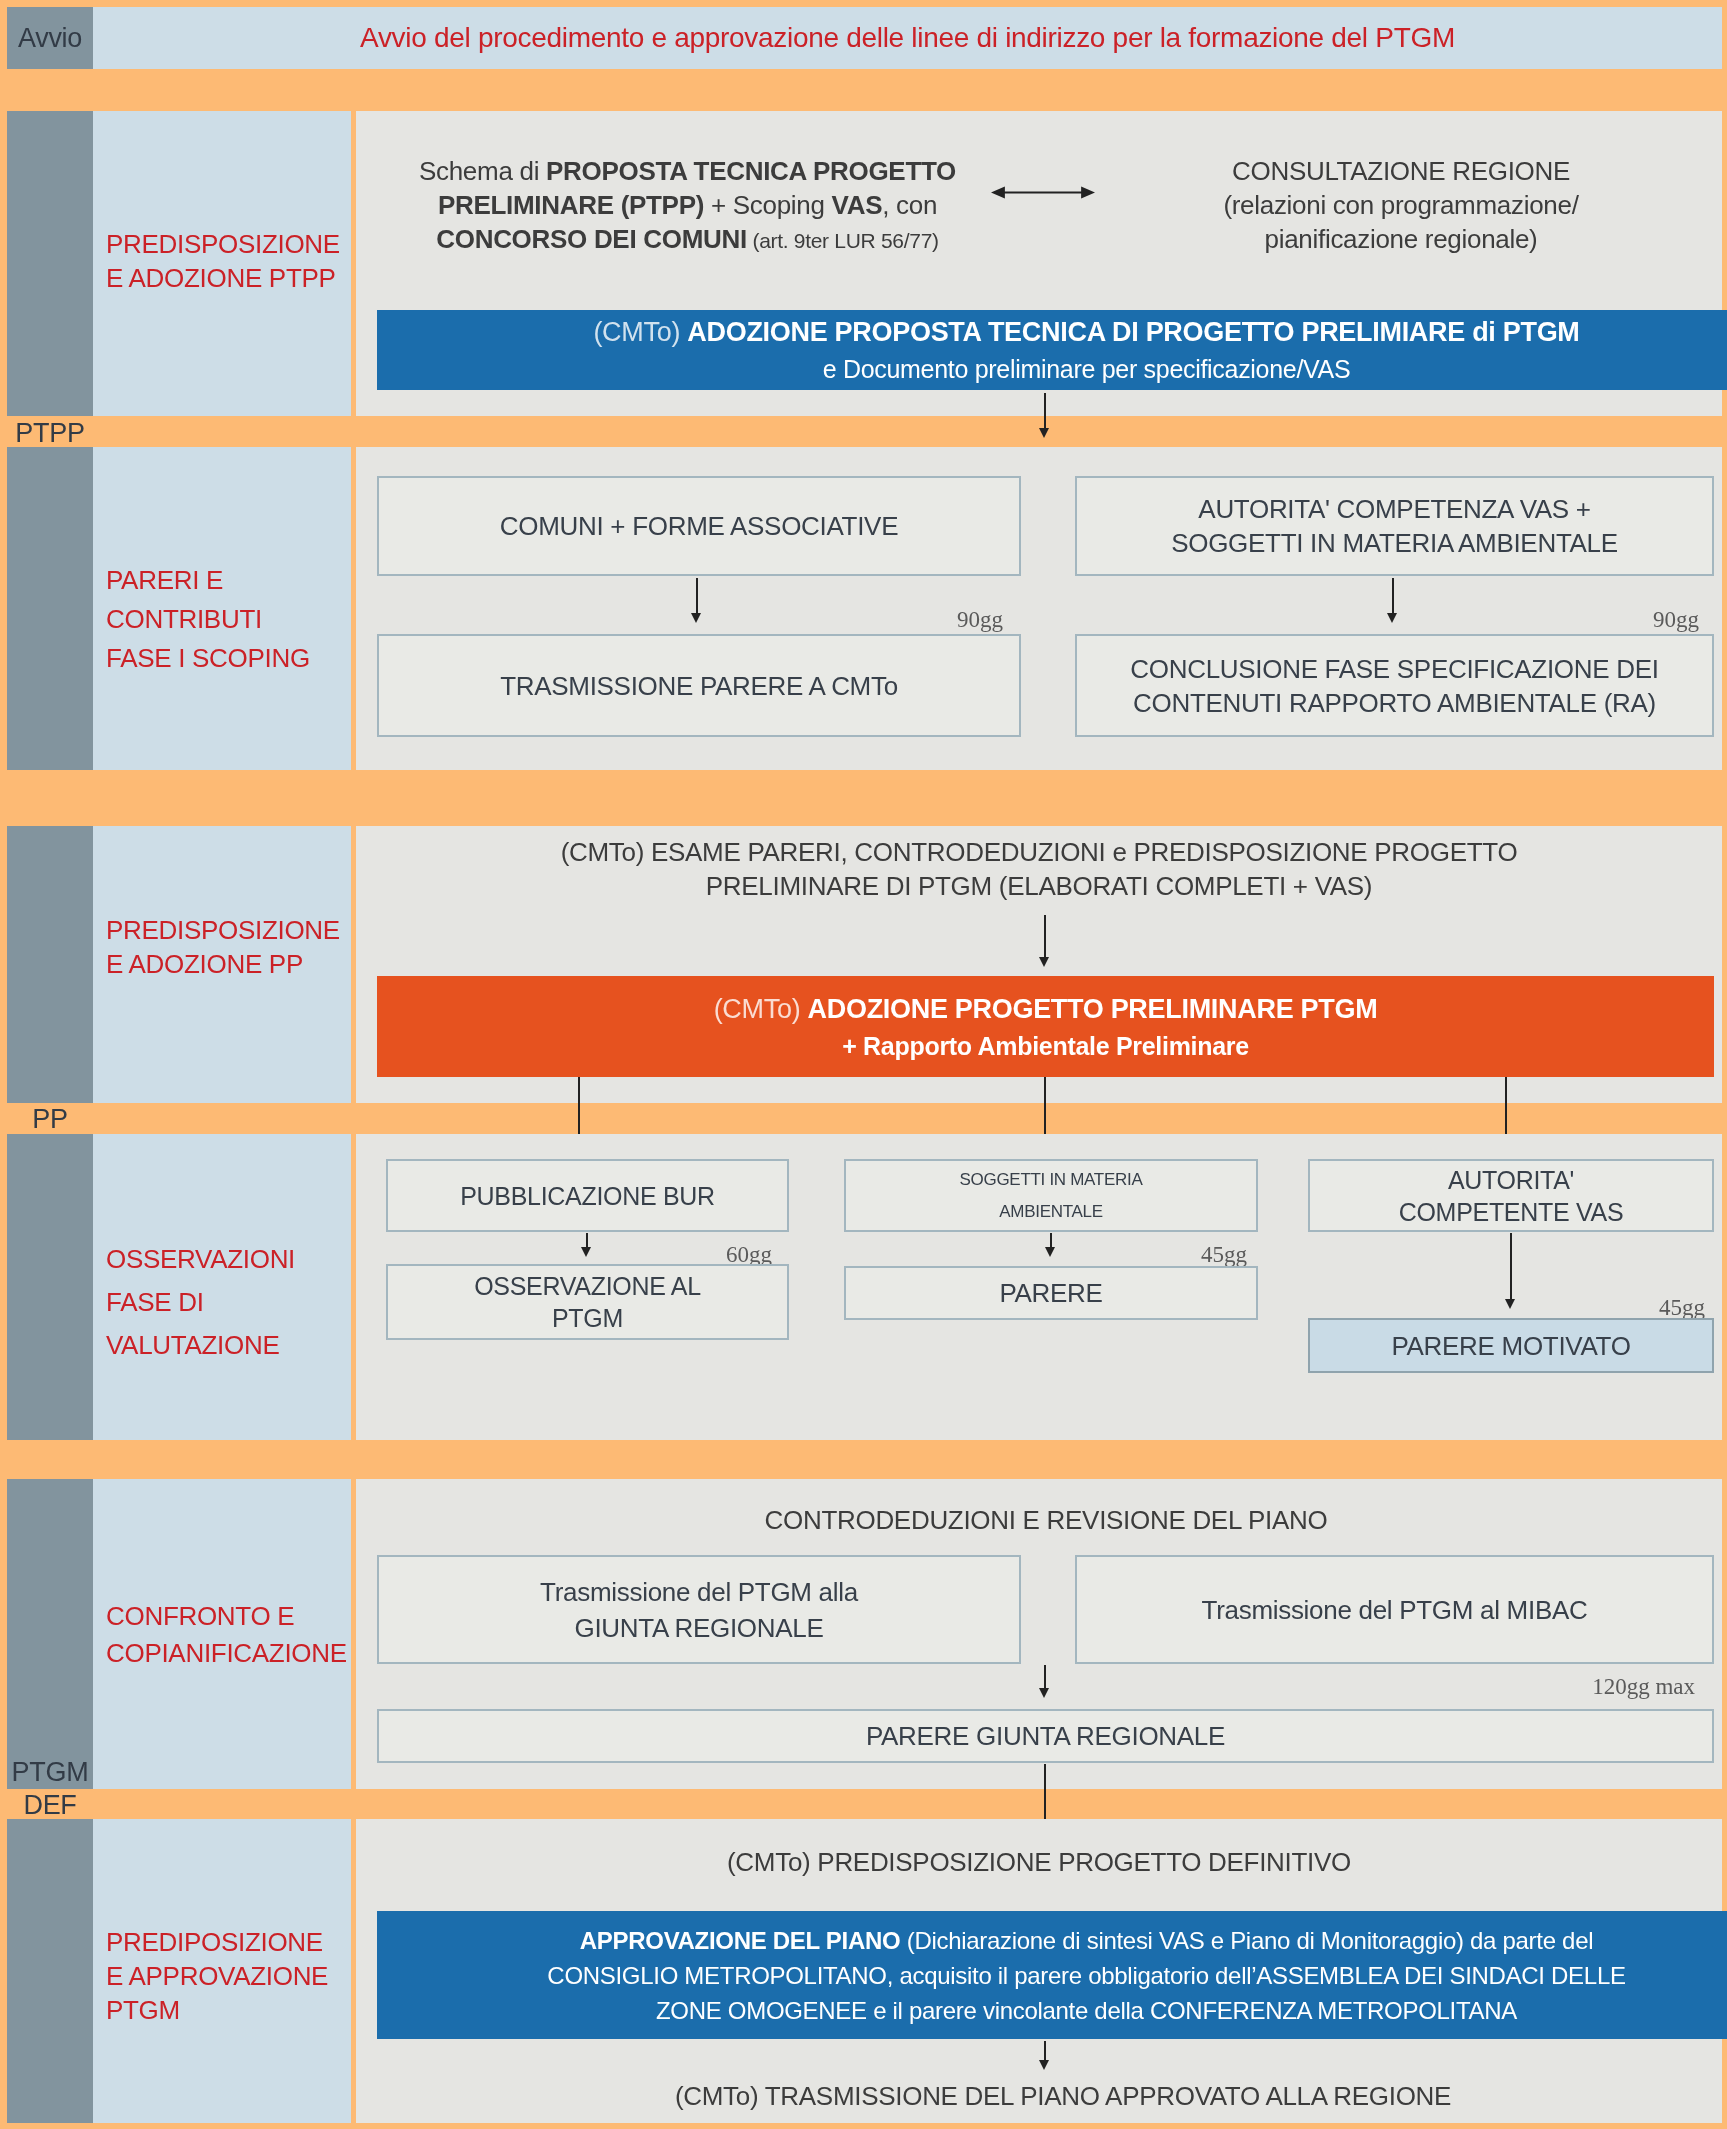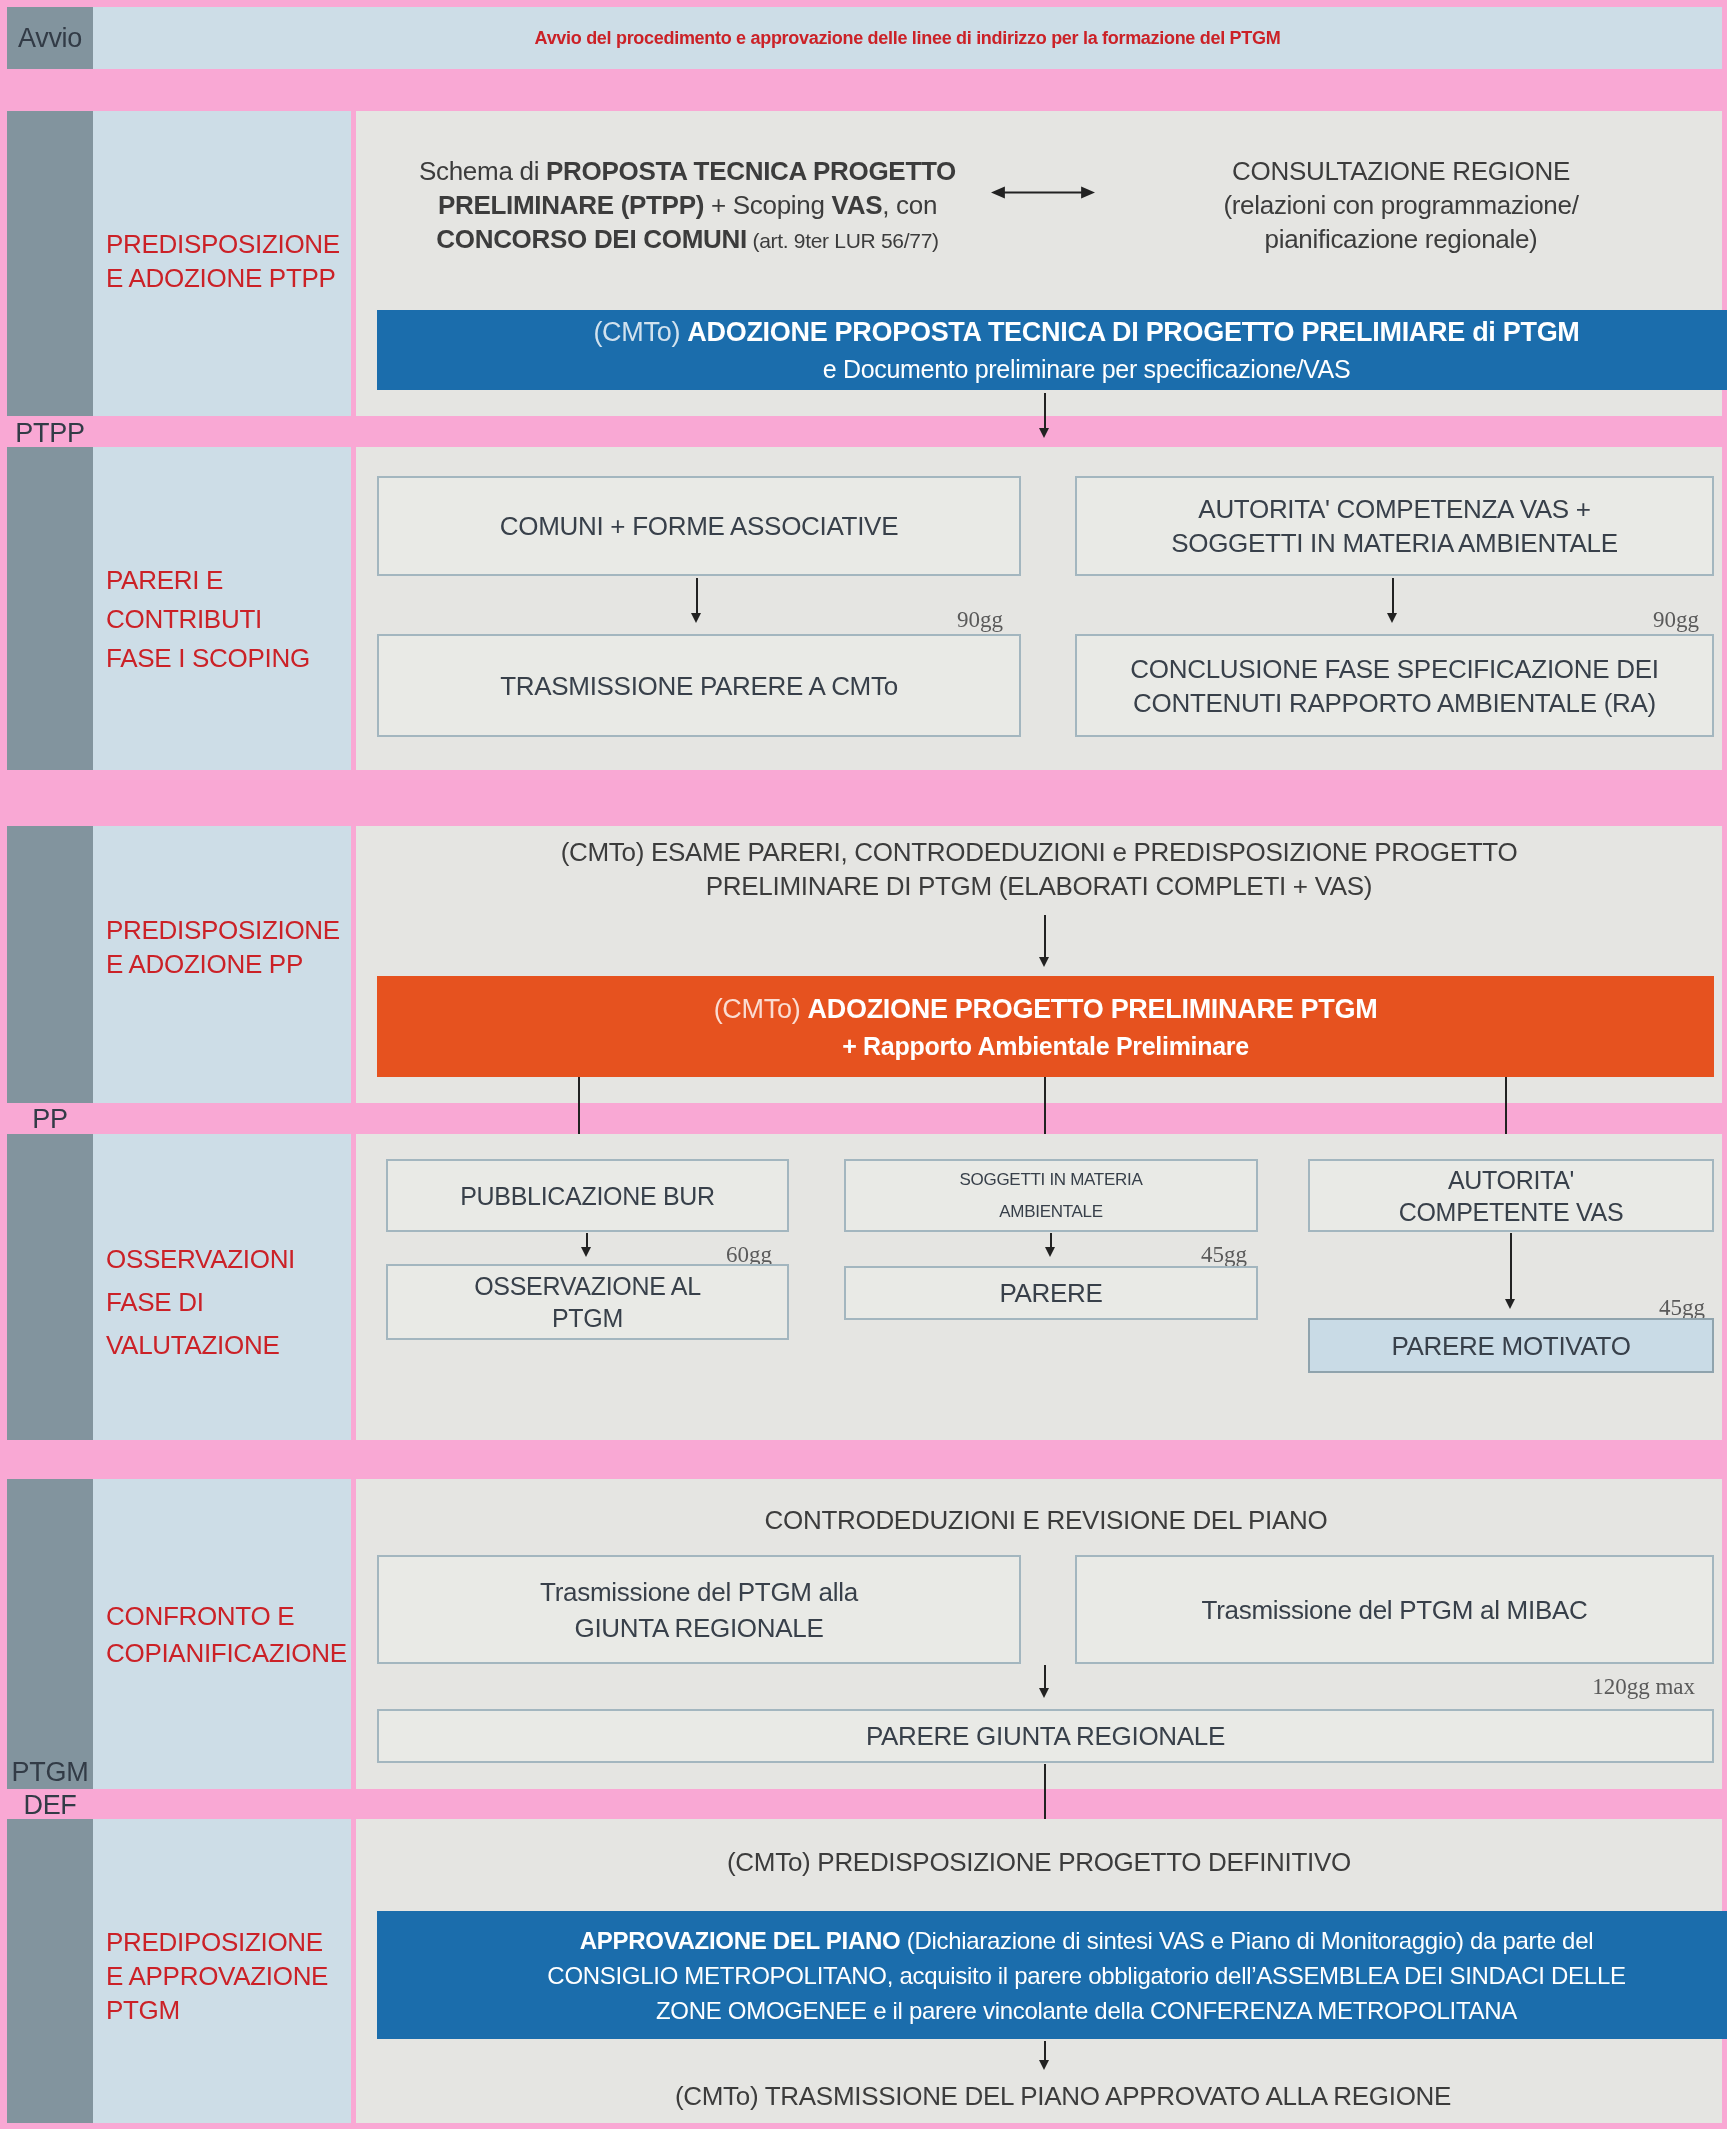--- a/index.html
+++ b/index.html
@@ -9,40 +9,40 @@
     --boxfill:#e9eae6;
     --boxborder:#a3b6bf;
     --blue:#1b6dac;
     --orange:#e6521f;
     --red:#cb2127;
     --palebox:#c9dbe6;
     --ink:#38404a;
   }
   html,body{margin:0;padding:0;background:#fff;}
   body{font-family:"Liberation Sans", sans-serif; letter-spacing:-0.3px;}
-  .canvas{position:relative;width:1728px;height:2130px;background:#f9a8d4;overflow:hidden;}
+  .canvas{position:relative;width:1728px;height:2130px;background:#fdba74;overflow:hidden;}
   .abs{position:absolute;}
   .darkcell{background:var(--dark);}
   .lblcell{background:var(--lb);}
   .content{background:var(--bg);}
   .sidelabel{color:#323b46;font-size:27px;text-align:center;line-height:31px;}
   .redlabel{color:var(--red);font-size:26px;line-height:34px;font-weight:400;}
   .title{color:#3c3c3c;font-size:26px;text-align:center;line-height:34px;}
   .box{background:var(--boxfill);border:2.6px solid var(--boxborder);display:flex;flex-direction:column;align-items:center;justify-content:center;text-align:center;color:var(--ink);font-size:26px;line-height:34px;box-sizing:border-box;}
   .pale{background:var(--palebox);border-color:#8fa3ad;}
   .days{font-family:"Liberation Serif", serif;font-size:23px;color:#5a5a5a;text-align:right;letter-spacing:0;}
   .arrow{width:1.7px;background:#222;}
   .arrow::after{content:"";position:absolute;left:-4.8px;bottom:-9.5px;border:5.6px solid transparent;border-top:10.4px solid #222;}
   .bluebar{background:var(--blue);color:#fff;display:flex;flex-direction:column;justify-content:center;text-align:center;padding-left:41px;}
   .orangebar{background:var(--orange);color:#fff;display:flex;flex-direction:column;justify-content:center;text-align:center;}
   .barline1{font-size:27px;font-weight:bold;line-height:38px;}
   .barline2{font-size:25px;line-height:36px;}
   .cmto{font-weight:normal;color:rgba(255,255,255,.8);}
   .topbanner{background:var(--lb);display:flex;align-items:center;justify-content:center;}
-  .topbanner span{color:var(--red);font-size:18px;font-weight:bold;}
+  .topbanner span{color:var(--red);font-size:28px;}
   .small{font-size:21px;font-weight:normal;}
   b.strong{font-weight:bold;}
 </style>
 </head>
 <body>
 
 <div class="canvas">
 
   <div class="abs darkcell" style="left:7px;top:7px;width:86px;height:62px;display:flex;align-items:center;justify-content:center;">
     <span class="sidelabel">Avvio</span>

